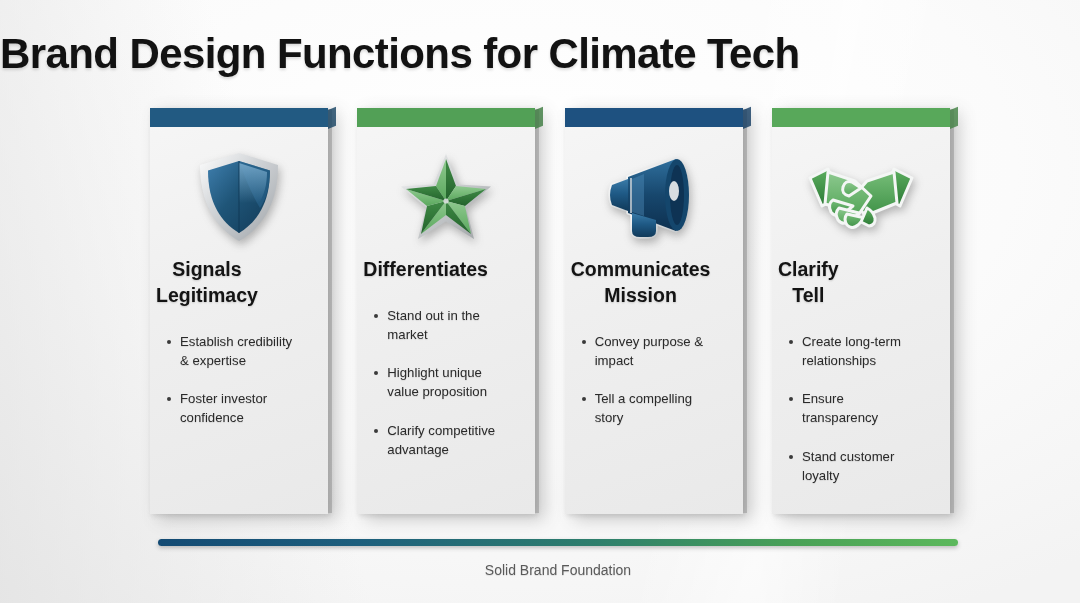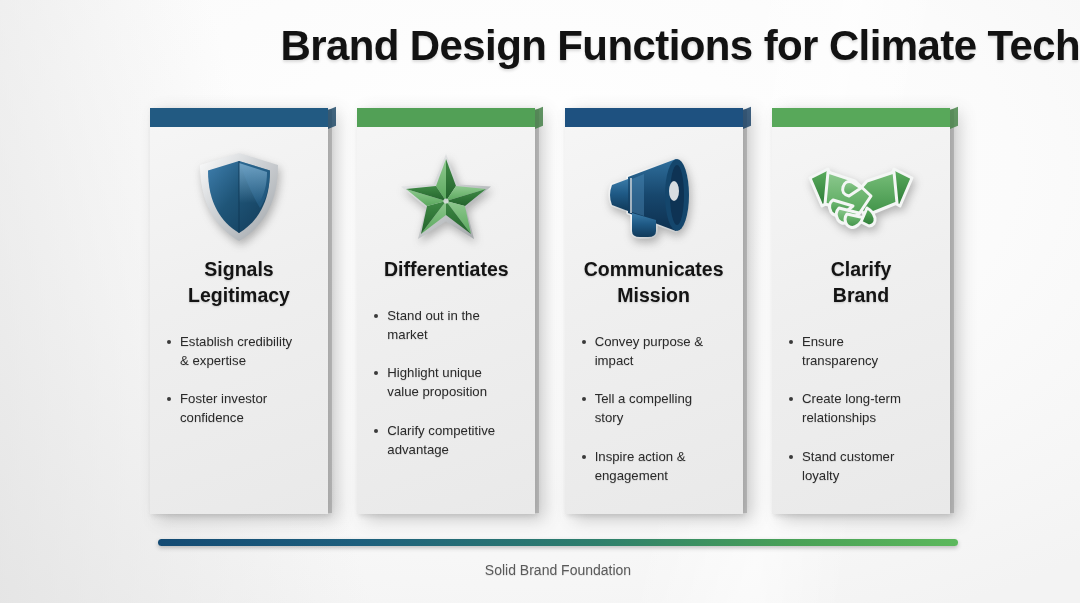--- a/index.html
+++ b/index.html
@@ -29,24 +29,24 @@
     position: absolute;
     inset: 0;
     pointer-events: none;
     background:
       linear-gradient(100deg, rgba(255,255,255,0) 62%, rgba(255,255,255,0.55) 72%, rgba(255,255,255,0) 80%),
       linear-gradient(255deg, rgba(236,236,236,0) 70%, rgba(228,228,228,0.5) 88%, rgba(222,222,222,0.65) 100%);
   }
 
   .page-title {
     position: absolute;
-    top: 22px;
+    top: 30px;
     left: 0;
     width: 1080px;
-    text-align: right;
+    text-align: left;
     font-family: "Liberation Sans", sans-serif;
     font-weight: 700;
     font-size: 42px;
     letter-spacing: -0.6px;
     color: #121212;
     text-shadow: 0 2px 3px rgba(0,0,0,0.14);
     white-space: nowrap;
   }
 
   .cards {
@@ -63,21 +63,21 @@
     position: relative;
     width: 178px;
     height: 406px;
     background: linear-gradient(160deg, #f6f6f6 0%, #efefef 45%, #e9e9e9 100%);
     box-shadow:
       5px 0 0 -1px rgba(150,150,150,0.55),
       9px 5px 16px rgba(90,90,90,0.30),
       2px 2px 5px rgba(120,120,120,0.22);
     display: flex;
     flex-direction: column;
-    align-items: center;
+    align-items: flex-start;
   }
   
   .card::after {
     content: "";
     position: absolute;
     top: 4px;
     right: -9px;
     width: 9px;
     height: 100%;
     background: linear-gradient(90deg, #c9c9c9 0%, #bdbdbd 55%, #dedede 100%);
@@ -309,21 +309,20 @@
           <path d="M32 27 L34 27 L34 62 L32 62 Z" fill="#dfe4e7" opacity="0.7"></path>
         </svg>
       </div>
       <div class="card-heading">
         <div>Communicates</div>
         <div>Mission</div>
       </div>
       <ul class="bullets">
         <li>Convey purpose &amp; impact</li>
         <li>Tell a compelling story</li>
-        <li>Inspire action &amp; engagement</li>
       </ul>
     </div>
 
     <div class="card">
       <div class="card-topbar" style="background:#58a85a"></div>
       <div class="icon-wrap">
         <svg width="112" height="82" viewBox="0 0 112 82">
           <defs>
             <linearGradient id="shakeDark" x1="0" y1="0" x2="0" y2="1">
               <stop offset="0%" stop-color="#5cae5f"></stop>
@@ -353,25 +352,25 @@
             <path d="M28 44 Q22 48 26 56 Q30 62 38 58 L48 50 Z" fill="url(#shakeMid)"></path>
             <path d="M34 52 Q29 57 33 64 Q38 70 45 65 L54 57 Z" fill="url(#shakeLight)"></path>
             <path d="M42 58 Q38 63 42 69 Q47 74 53 69 L60 62 Z" fill="url(#shakeMid)"></path>
 
             <path d="M62 52 Q68 55 70 62 Q71 69 64 70 L56 66 Z" fill="url(#shakeDark)"></path>
           </g>
         </svg>
       </div>
       <div class="card-heading">
         <div>Clarify</div>
-        <div>Brand</div>
+        <div>Tell</div>
       </div>
       <ul class="bullets">
+        <li>Create long-term relationships</li>
         <li>Ensure transparency</li>
-        <li>Create long-term relationships</li>
         <li>Stand customer loyalty</li>
       </ul>
     </div>
 
   </div>
 
   <div class="foundation">
     <div class="foundation-bar" style="background: linear-gradient(90deg, #134a73 0%, #1d5f7d 25%, #2e7f6c 55%, #4aa257 80%, #5cb85c 100%);"></div>
     <div class="foundation-label">Solid Brand Foundation</div>
   </div>

